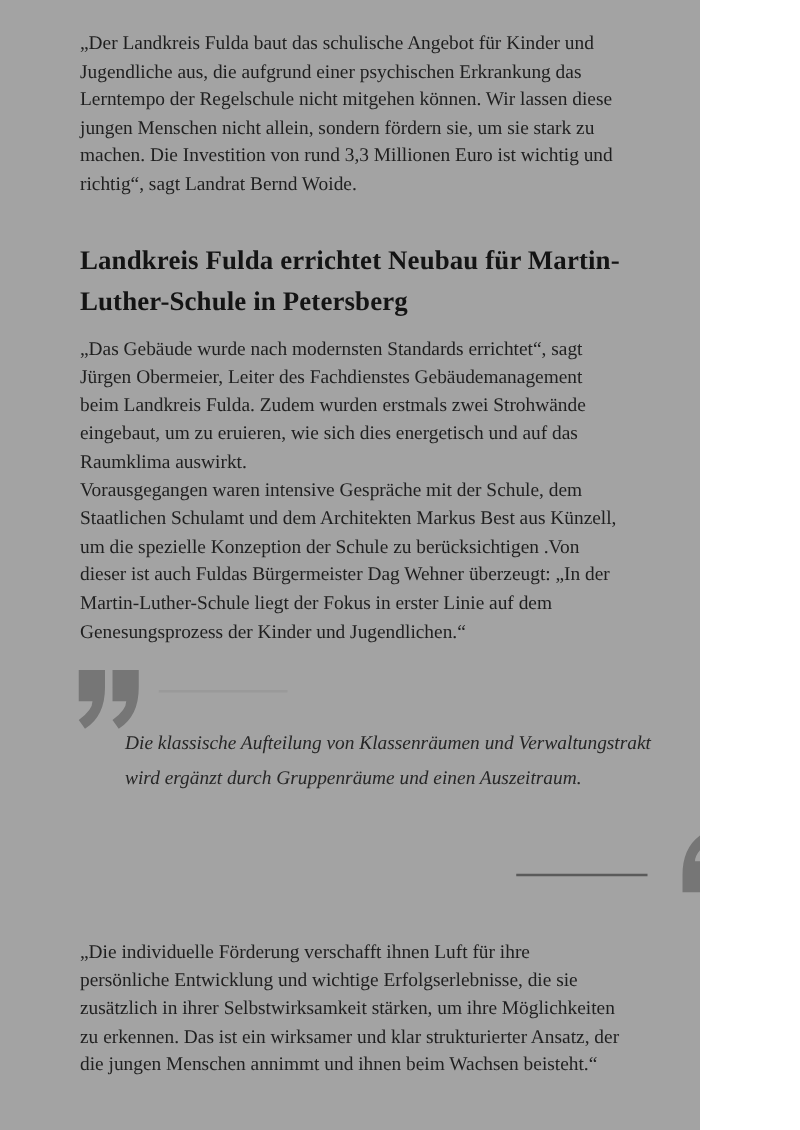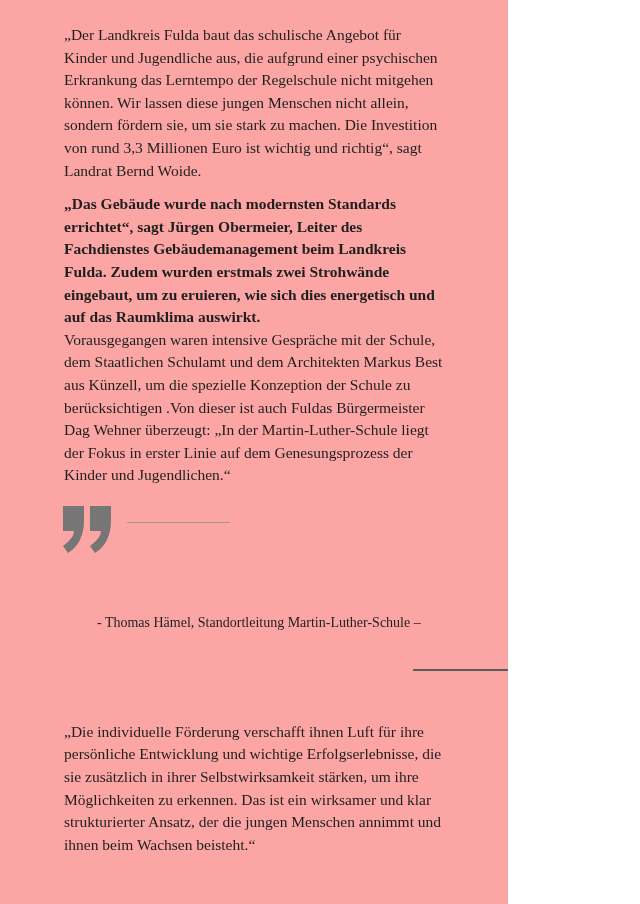--- a/index.html
+++ b/index.html
@@ -2,44 +2,44 @@
 <html><head>
 <meta charset="utf-8">
 <style>
   html, body {
     margin: 0;
     padding: 0;
     background: #ffffff;
   }
   .page {
     position: relative;
-    width: 508px;
+    width: 560px;
     min-height: 904px;
     box-sizing: border-box;
-    background: #fca5a5;
+    background: #a3a3a3;
     padding: 24px 63px 40px 64px;
     font-family: "Liberation Serif", "DejaVu Serif", serif;
     color: #1f1f1f;
     overflow: hidden;
   }
   .body-par {
     margin: 0;
     font-size: 15.5px;
     line-height: 22.6px;
     color: #1f1f1f;
   }
   .headline {
     margin: 32px 0 0 0;
     font-size: 21.5px;
     line-height: 33px;
     font-weight: bold;
     color: #141414;
     letter-spacing: 0.1px;
   }
-  .p2 { margin-top: 11px; font-weight: bold; }
+  .p2 { margin-top: 11px; }
   .p3 { }
   .p4 { margin-top: 24px; }
 
   .pullquote {
     position: relative;
     margin: 14px 0 0 0;
     height: 196px;
     width: 513px;
   }
   .quote-glyph {
@@ -82,38 +82,39 @@
     color: #1f1f1f;
   }
 </style>
 </head>
 <body>
 
 <div class="page">
 
   <p class="body-par">„Der Landkreis Fulda baut das schulische Angebot für Kinder und Jugendliche aus, die aufgrund einer psychischen Erkrankung das Lerntempo der Regelschule nicht mitgehen können. Wir lassen diese jungen Menschen nicht allein, sondern fördern sie, um sie stark zu machen. Die Investition von rund 3,3 Millionen Euro ist wichtig und richtig“, sagt Landrat Bernd Woide.</p>
 
+  <h1 class="headline">Landkreis Fulda errichtet Neubau für Martin-Luther-Schule in Petersberg</h1>
 
   <p class="body-par p2">„Das Gebäude wurde nach modernsten Standards errichtet“, sagt Jürgen Obermeier, Leiter des Fachdienstes Gebäudemanagement beim Landkreis Fulda. Zudem wurden erstmals zwei Strohwände eingebaut, um zu eruieren, wie sich dies energetisch und auf das Raumklima auswirkt.</p>
 
   <p class="body-par p3">Vorausgegangen waren intensive Gespräche mit der Schule, dem Staatlichen Schulamt und dem Architekten Markus Best aus Künzell, um die spezielle Konzeption der Schule zu berücksichtigen .Von dieser ist auch Fuldas Bürgermeister Dag Wehner überzeugt: „In der Martin-Luther-Schule liegt der Fokus in erster Linie auf dem Genesungsprozess der Kinder und Jugendlichen.“</p>
 
   <figure class="pullquote">
 
     <svg class="quote-glyph quote-close" viewBox="0 0 52 48" xmlns="http://www.w3.org/2000/svg" aria-hidden="true">
       <g fill="#767676">
         <path d="M1 0 H22 V14 Q22 37 6 47 L1 40 Q12 32 12 25 H1 Z"></path>
         <path d="M28 0 H49 V14 Q49 37 33 47 L28 40 Q39 32 39 25 H28 Z"></path>
       </g>
     </svg>
 
     <span class="rule rule-top"></span>
 
+    <blockquote class="pq-text">Die klassische Aufteilung von Klassenräumen und Verwaltungstrakt wird ergänzt durch Gruppenräume und einen Auszeitraum.</blockquote>
 
-    <figcaption class="pq-attr">- Thomas Hämel, Standortleitung Martin-Luther-Schule –</figcaption>
 
     <span class="rule rule-bottom"></span>
 
     <svg class="quote-glyph quote-open" viewBox="0 0 52 48" xmlns="http://www.w3.org/2000/svg" aria-hidden="true">
       <g fill="#767676" transform="rotate(180 26 24)">
         <path d="M1 0 H22 V14 Q22 37 6 47 L1 40 Q12 32 12 25 H1 Z"></path>
         <path d="M28 0 H49 V14 Q49 37 33 47 L28 40 Q39 32 39 25 H28 Z"></path>
       </g>
     </svg>
 

